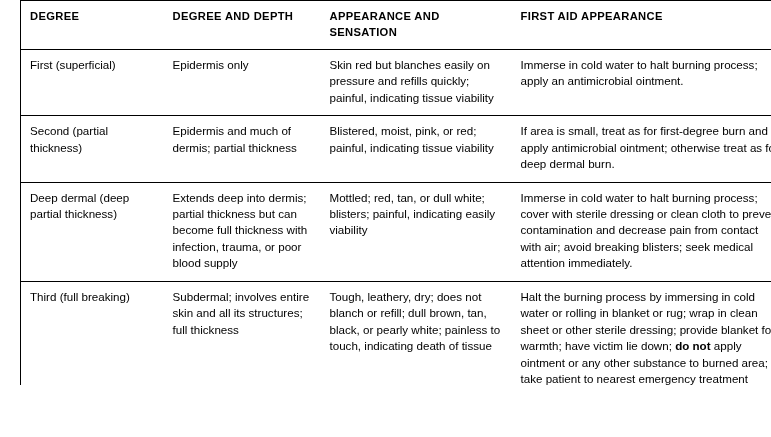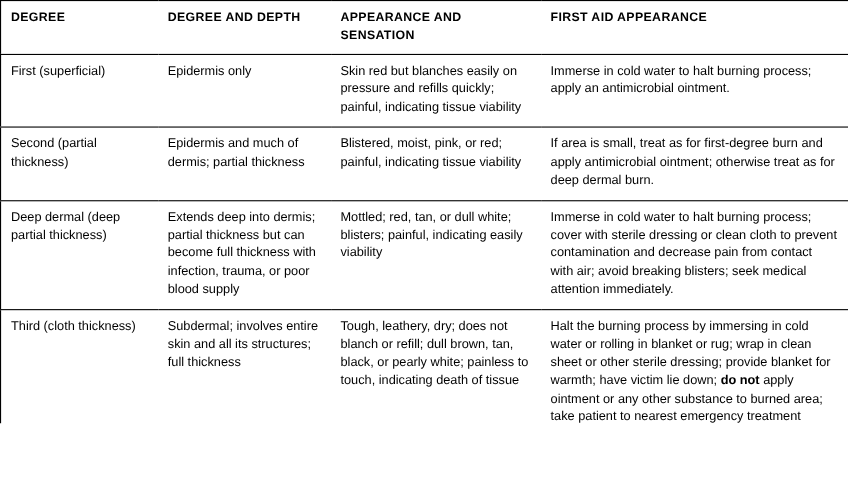--- a/index.html
+++ b/index.html
@@ -11,20 +11,21 @@
     font-family: "Liberation Sans", sans-serif;
     color: #000000;
   }
   .sheet {
     width: 771px;
     height: 385px;
     box-sizing: border-box;
     background: #ffffff;
     position: relative;
     overflow: hidden;
+    padding-left: 20px;
   }
   table.burn-table {
     width: 771px;
     border-collapse: collapse;
     table-layout: fixed;
     border: 1px solid #000000;
   }
   table.burn-table th,
   table.burn-table td {
     vertical-align: top;
@@ -120,21 +121,21 @@
           </td>
         <td>
             <span class="cell-text">Mottled; red, tan, or dull white; blisters; painful, indicating easily viability</span>
           </td>
         <td>
             <span class="cell-text">Immerse in cold water to halt burning process; cover with sterile dressing or clean cloth to prevent contamination and decrease pain from contact with air; avoid breaking blisters; seek medical attention immediately.</span>
           </td>
       </tr>
       <tr>
         <td>
-            <span class="cell-text">Third (cloth thickness)</span>
+            <span class="cell-text">Third (full breaking)</span>
           </td>
         <td>
             <span class="cell-text">Subdermal; involves entire skin and all its structures; full thickness</span>
           </td>
         <td>
             <span class="cell-text">Tough, leathery, dry; does not blanch or refill; dull brown, tan, black, or pearly white; painless to touch, indicating death of tissue</span>
           </td>
         <td>
             <span class="cell-rich"><span>Halt the burning process by immersing in cold water or rolling in blanket or rug; wrap in clean sheet or other sterile dressing; provide blanket for warmth; have victim lie down; </span><b>do not</b><span> apply ointment or any other substance to burned area; take patient to nearest emergency treatment center immediately.</span></span>
           </td>

